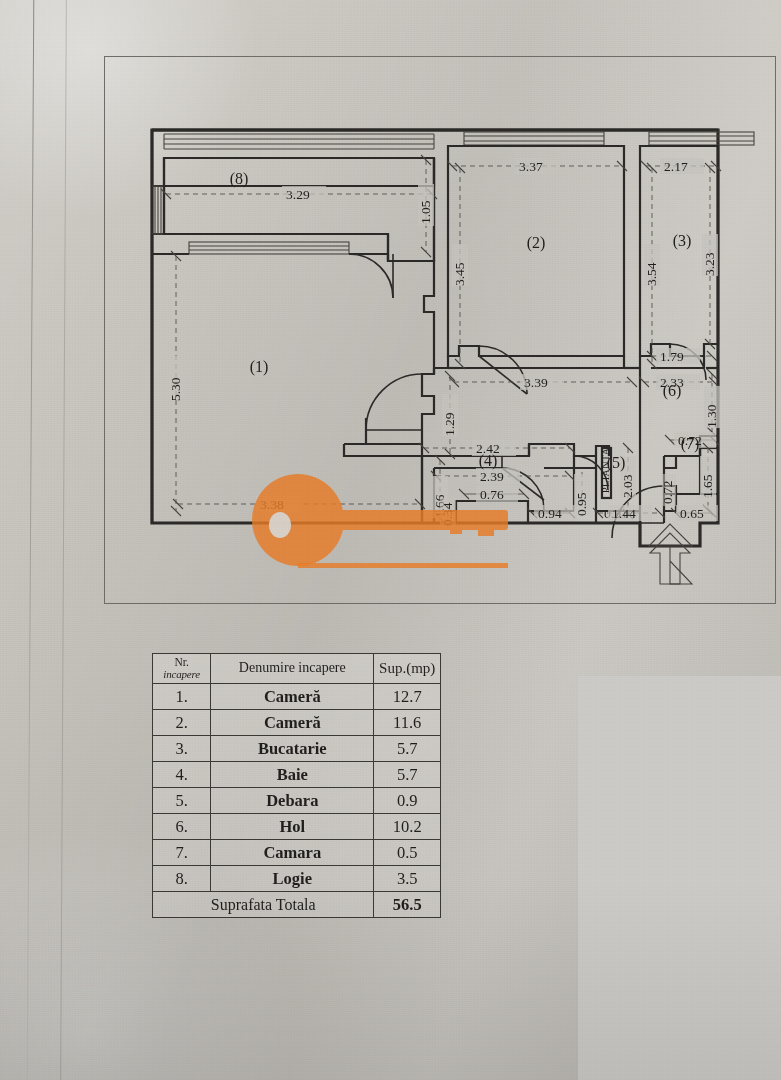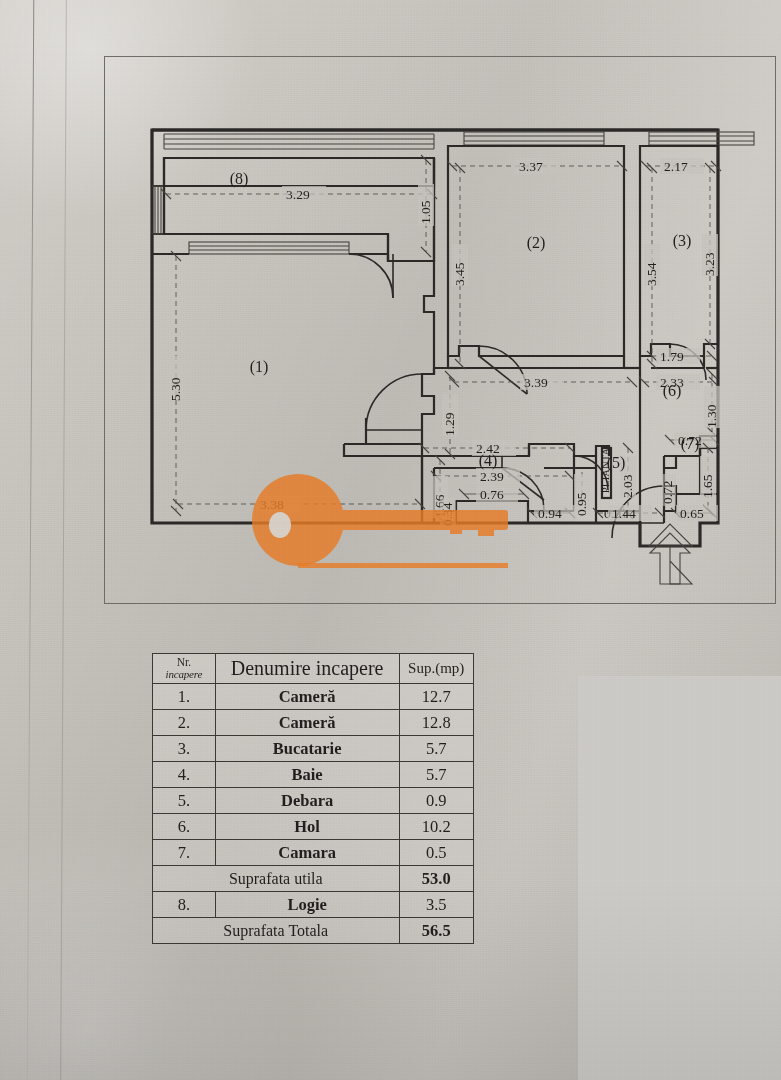--- a/index.html
+++ b/index.html
@@ -42,28 +42,28 @@
   #watermark{position:absolute;left:250px;top:468px;width:265px;height:115px;pointer-events:none;}
   #wm-text{position:absolute;left:358px;top:484px;width:170px;text-align:center;
       font-family:"Liberation Sans",sans-serif;pointer-events:none;}
   #wm-l1{font-size:21px;font-weight:bold;color:rgba(232,124,38,.78);letter-spacing:.3px;line-height:20px;
       font-style:italic;}
   #wm-l2{font-size:21px;font-weight:bold;color:rgba(232,124,38,.72);letter-spacing:.3px;line-height:21px;}
   #wm-l3{font-size:9px;color:rgba(232,124,38,.60);letter-spacing:1.4px;margin-top:3px;}
 
   
   #tbl-wrap{position:absolute;left:152px;top:653px;width:322px;}
-  table.plan{border-collapse:collapse;width:322px;
+  table.plan{border-collapse:collapse;width:289px;
       background:linear-gradient(180deg,rgba(216,213,208,.55),rgba(206,203,198,.55));}
   table.plan td,table.plan th{border:1px solid #3a3835;padding:0;text-align:center;
       font-family:"Liberation Serif",serif;color:#201e1c;}
   table.plan thead th{font-weight:normal;padding:2px 0 3px 0;line-height:12px;}
   th.c-nr{width:62px;font-size:11.5px;}
   th.c-nr .small{font-size:11px;letter-spacing:-.2px;display:block;font-style:italic;}
-  th.c-name{width:184px;font-size:20px;margin-left:16px;}
+  th.c-name{width:184px;font-size:14px;margin-left:16px;}
   th.c-sup{width:74px;font-size:15px;}
   th.c-sup .unit{font-size:15px;}
   table.plan tbody td{height:25px;font-size:16.5px;}
   td.c-nr{width:62px;}
   td.c-name{width:184px;font-weight:bold;}
   td.c-sup{width:74px;}
   tr.total td{font-weight:bold;}
   tr.total td.c-name2{font-weight:normal;font-size:16px;}
   td.b{font-weight:bold;}
 
@@ -454,21 +454,21 @@
       </thead>
       <tbody id="tbody">
           <tr>
             <td class="c-nr">1.</td>
             <td class="c-name">Cameră</td>
             <td class="c-sup">12.7</td>
           </tr>
           <tr>
             <td class="c-nr">2.</td>
             <td class="c-name">Cameră</td>
-            <td class="c-sup">12.8</td>
+            <td class="c-sup">11.6</td>
           </tr>
           <tr>
             <td class="c-nr">3.</td>
             <td class="c-name">Bucatarie</td>
             <td class="c-sup">5.7</td>
           </tr>
           <tr>
             <td class="c-nr">4.</td>
             <td class="c-name">Baie</td>
             <td class="c-sup">5.7</td>
@@ -481,24 +481,20 @@
           <tr>
             <td class="c-nr">6.</td>
             <td class="c-name">Hol</td>
             <td class="c-sup">10.2</td>
           </tr>
           <tr>
             <td class="c-nr">7.</td>
             <td class="c-name">Camara</td>
             <td class="c-sup">0.5</td>
           </tr>
-          <tr class="total">
-            <td class="c-name2" colspan="2">Suprafata utila</td>
-            <td class="c-sup b">53.0</td>
-          </tr>
           <tr>
             <td class="c-nr">8.</td>
             <td class="c-name">Logie</td>
             <td class="c-sup">3.5</td>
           </tr>
           <tr class="total">
             <td class="c-name2" colspan="2">Suprafata Totala</td>
             <td class="c-sup b">56.5</td>
           </tr>
         </tbody>

